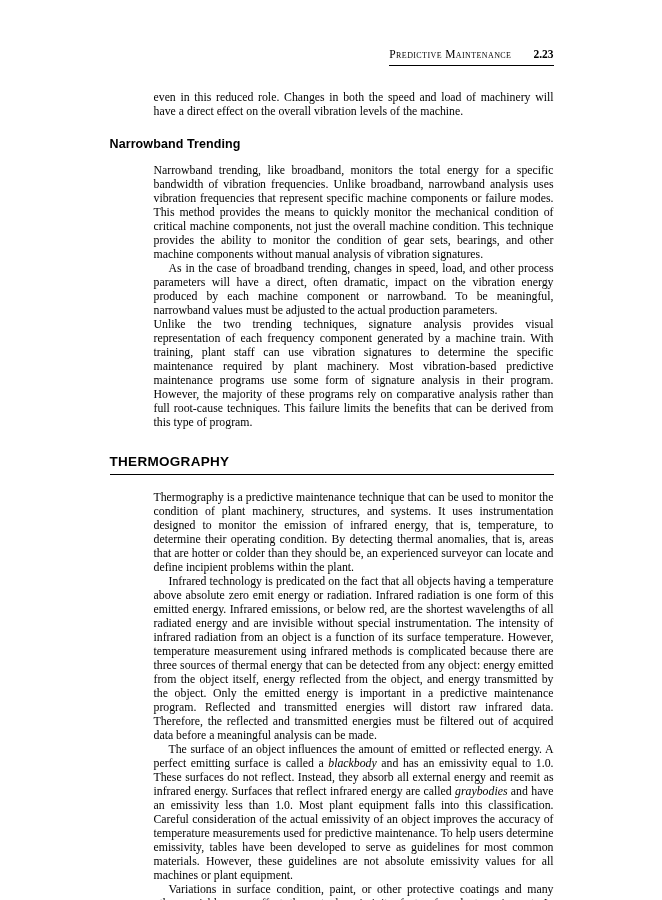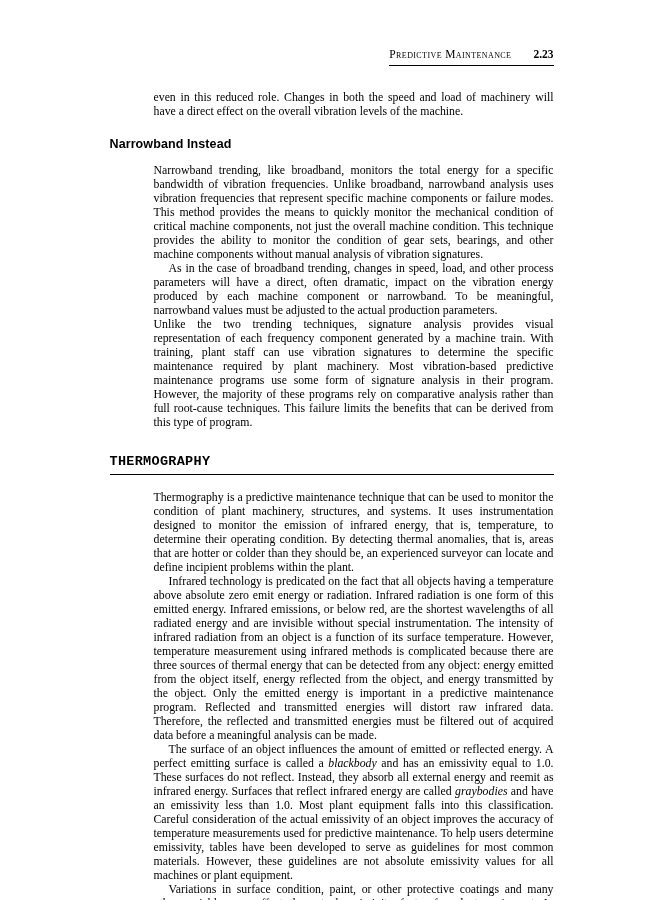--- a/index.html
+++ b/index.html
@@ -48,21 +48,21 @@
   
   .subhead {
     font-family: "Liberation Sans", sans-serif;
     font-weight: bold;
     font-size: 12.5px;
     margin: 19px 0 12px 0;
     letter-spacing: 0.1px;
   }
   
   .majorhead {
-    font-family: Liberation Mono, monospace;
+    font-family: Liberation Sans, sans-serif;
     font-weight: bold;
     font-size: 13.5px;
     letter-spacing: 0.3px;
     margin: 25px 0 15px 0;
     border-bottom: 1px solid #000;
     padding-bottom: 5px;
   }
   em { }
 </style>
 </head>
@@ -76,21 +76,21 @@
       <span class="head-page">2.23</span>
     </span>
   </div>
 
   <div class="bodytext">
 
     <div class="col">
       <p>even in this reduced role. Changes in both the speed and load of machinery will have a direct effect on the overall vibration levels of the machine.</p>
     </div>
 
-    <h2 class="subhead">Narrowband Instead</h2>
+    <h2 class="subhead">Narrowband Trending</h2>
     <div class="col">
       <p>Narrowband trending, like broadband, monitors the total energy for a specific bandwidth of vibration frequencies. Unlike broadband, narrowband analysis uses vibration frequencies that represent specific machine components or failure modes. This method provides the means to quickly monitor the mechanical condition of critical machine components, not just the overall machine condition. This technique provides the ability to monitor the condition of gear sets, bearings, and other machine components without manual analysis of vibration signatures.</p>
       <p class="firstline-indent">As in the case of broadband trending, changes in speed, load, and other process parameters will have a direct, often dramatic, impact on the vibration energy produced by each machine component or narrowband. To be meaningful, narrowband values must be adjusted to the actual production parameters.</p>
     </div>
 
     <div class="col">
       <p>Unlike the two trending techniques, signature analysis provides visual representation of each frequency component generated by a machine train. With training, plant staff can use vibration signatures to determine the specific maintenance required by plant machinery. Most vibration-based predictive maintenance programs use some form of signature analysis in their program. However, the majority of these programs rely on comparative analysis rather than full root-cause techniques. This failure limits the benefits that can be derived from this type of program.</p>
     </div>
 
     <h1 class="majorhead">THERMOGRAPHY</h1>

